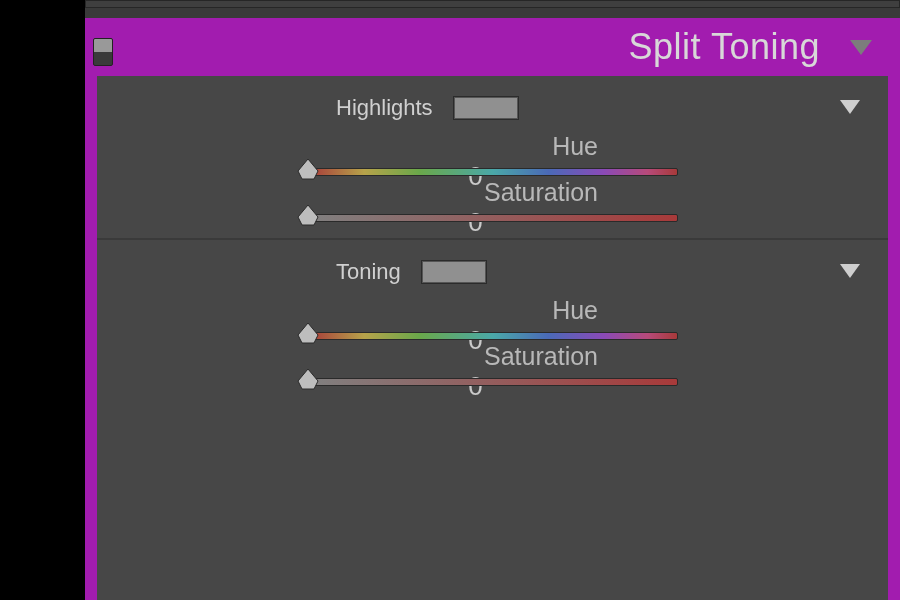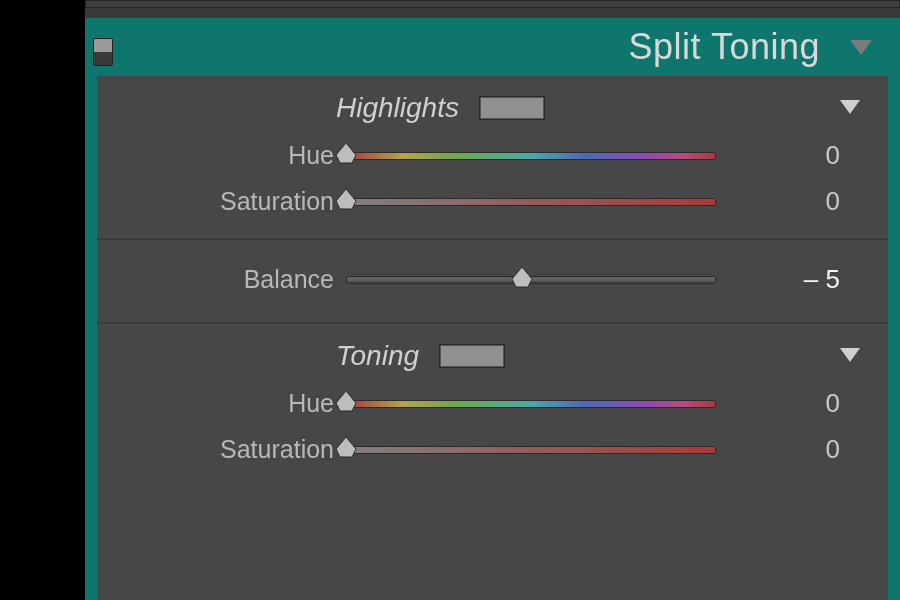--- a/index.html
+++ b/index.html
@@ -29,21 +29,21 @@
     background: #3f3f3f;
     border: 1px solid #262626;
     box-sizing: border-box;
   }
   .panel {
     position: absolute;
     left: 85px;
     top: 18px;
     right: 0;
     bottom: 0;
-    background: #0f766e;
+    background: #a21caf;
   }
   .panel-header {
     height: 58px;
     display: flex;
     align-items: center;
     justify-content: flex-end;
     padding-right: 28px;
     box-sizing: border-box;
     position: relative;
   }
@@ -91,39 +91,39 @@
     display: flex;
     align-items: center;
     justify-content: flex-start;
     padding-left: 225px;
     height: 48px;
     gap: 20px;
     position: relative;
   }
   .section-title {
     color: #d0d0d0;
-    font-size: 28px;
-    font-style: italic;
+    font-size: 22px;
   }
   .swatch {
     width: 64px;
     height: 22px;
     background: #909090;
     border: 1px solid #2b2b2b;
     box-shadow: inset 0 0 0 1px #555;
   }
   .section-disclosure {
     position: absolute;
     right: 14px;
     top: 16px;
   }
   .row {
     display: flex;
     align-items: center;
     height: 46px;
+    flex-direction: column;
   }
   .row-label {
     width: 235px;
     text-align: right;
     color: #b8b8b8;
     font-size: 25px;
     padding-right: 12px;
     box-sizing: border-box;
   }
   .slider {
@@ -213,34 +213,20 @@
           <div class="slider-thumb" style="left:0%">
             <svg width="22" height="22" viewBox="0 0 22 22">
                 <path d="M1 13 L11 1 L21 13 L17 21 L5 21 Z" fill="#bdbdbd" stroke="#2a2a2a" stroke-width="1"></path>
               </svg>
           </div>
         </div>
         <div class="row-value">0</div>
       </div>
     </div>
 
-    <div class="section" style="padding-top:16px;padding-bottom:20px;">
-      <div class="row">
-        <div class="row-label">Balance</div>
-        <div class="slider">
-          <div class="slider-track plain"></div>
-          <div class="slider-thumb" style="left:47.5%">
-            <svg width="22" height="22" viewBox="0 0 22 22">
-                <path d="M1 13 L11 1 L21 13 L17 21 L5 21 Z" fill="#bdbdbd" stroke="#2a2a2a" stroke-width="1"></path>
-              </svg>
-          </div>
-        </div>
-        <div class="row-value bright">– 5</div>
-      </div>
-    </div>
 
     <div class="section">
       <div class="section-header">
         <span class="section-title">Toning</span>
         <span class="swatch"></span>
         <span class="section-disclosure tri-down small"></span>
       </div>
 
       <div class="row">
         <div class="row-label">Hue</div>

